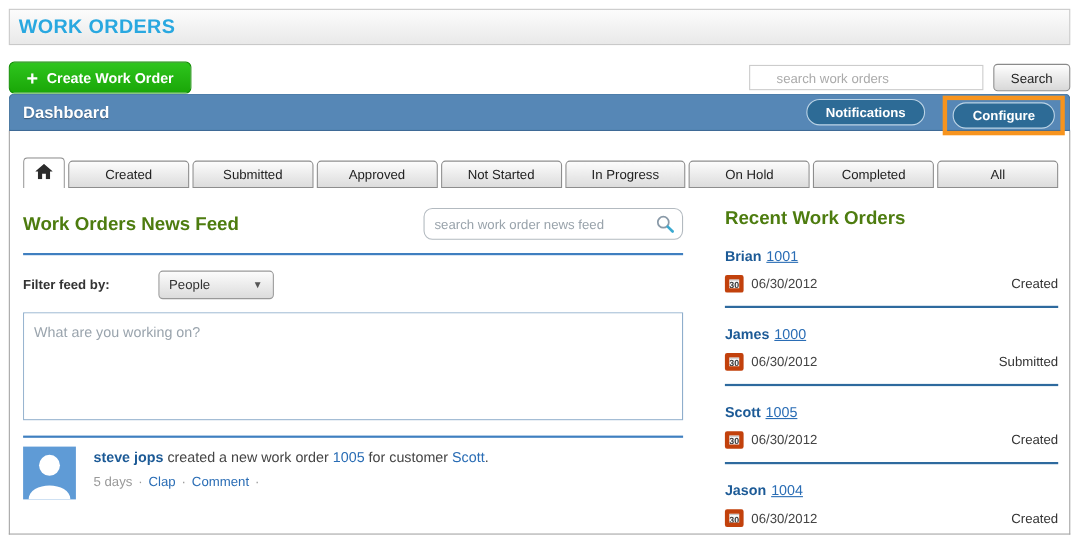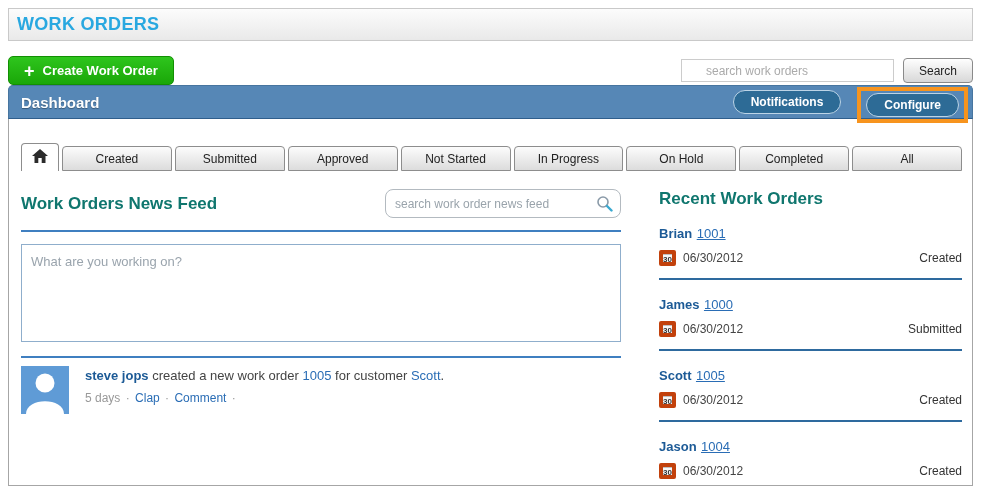--- a/index.html
+++ b/index.html
@@ -63,21 +63,21 @@
     flex: 0 0 38px; background: #fff; height: 28px; border-bottom: none; line-height: 27px;
   }
   .home-glyph { display: inline-block; vertical-align: middle; margin-top: -3px; }
 
   
   .content { display: flex; margin-top: 18px; }
   .left-col { width: 600px; }
   .right-col { flex: 1; margin-left: 38px; }
 
   .feed-header { display: flex; justify-content: space-between; align-items: center; }
-  .h-title { font-size: 17px; color: #0f766e; margin: 0; font-weight: bold; }
+  .h-title { font-size: 17px; color: #4d7c0f; margin: 0; font-weight: bold; }
   .nf-search {
     width: 236px; height: 29px; border: 1px solid #b3bac0; border-radius: 8px;
     display: flex; align-items: center; padding: 0 7px;
   }
   .nf-input { border: none; outline: none; flex: 1; font-size: 12px; color: #333; background: transparent; font-family: "Liberation Sans", sans-serif; }
   .nf-input::placeholder { color: #99a3ab; }
 
   .hr-blue { height: 2px; background: #3f7fc0; margin-top: 12px; }
 
   .filter-row { margin-top: 14px; display: flex; align-items: center; }
@@ -185,20 +185,27 @@
             <input class="nf-input" type="text" placeholder="search work order news feed" style="">
             <svg width="17" height="17" viewBox="0 0 17 17">
               <circle cx="7" cy="7" r="5" fill="none" stroke="#8a9aa8" stroke-width="1.6"></circle>
               <line x1="11" y1="11" x2="15.5" y2="15.5" stroke="#3aa9d0" stroke-width="2.4" stroke-linecap="round"></line>
             </svg>
           </div>
         </div>
 
         <div class="hr-blue"></div>
 
+        <div class="filter-row">
+          <span class="filter-label">Filter feed by:</span>
+          <div class="dropdown">
+            <span>People</span>
+            <span class="caret">▼</span>
+          </div>
+        </div>
 
         <div class="compose">
           <textarea placeholder="What are you working on?" style=""></textarea>
         </div>
 
         <div class="feed-sep"></div>
 
         <div class="feed-item">
           <div class="avatar">
             <svg width="48" height="48" viewBox="0 0 48 48">

